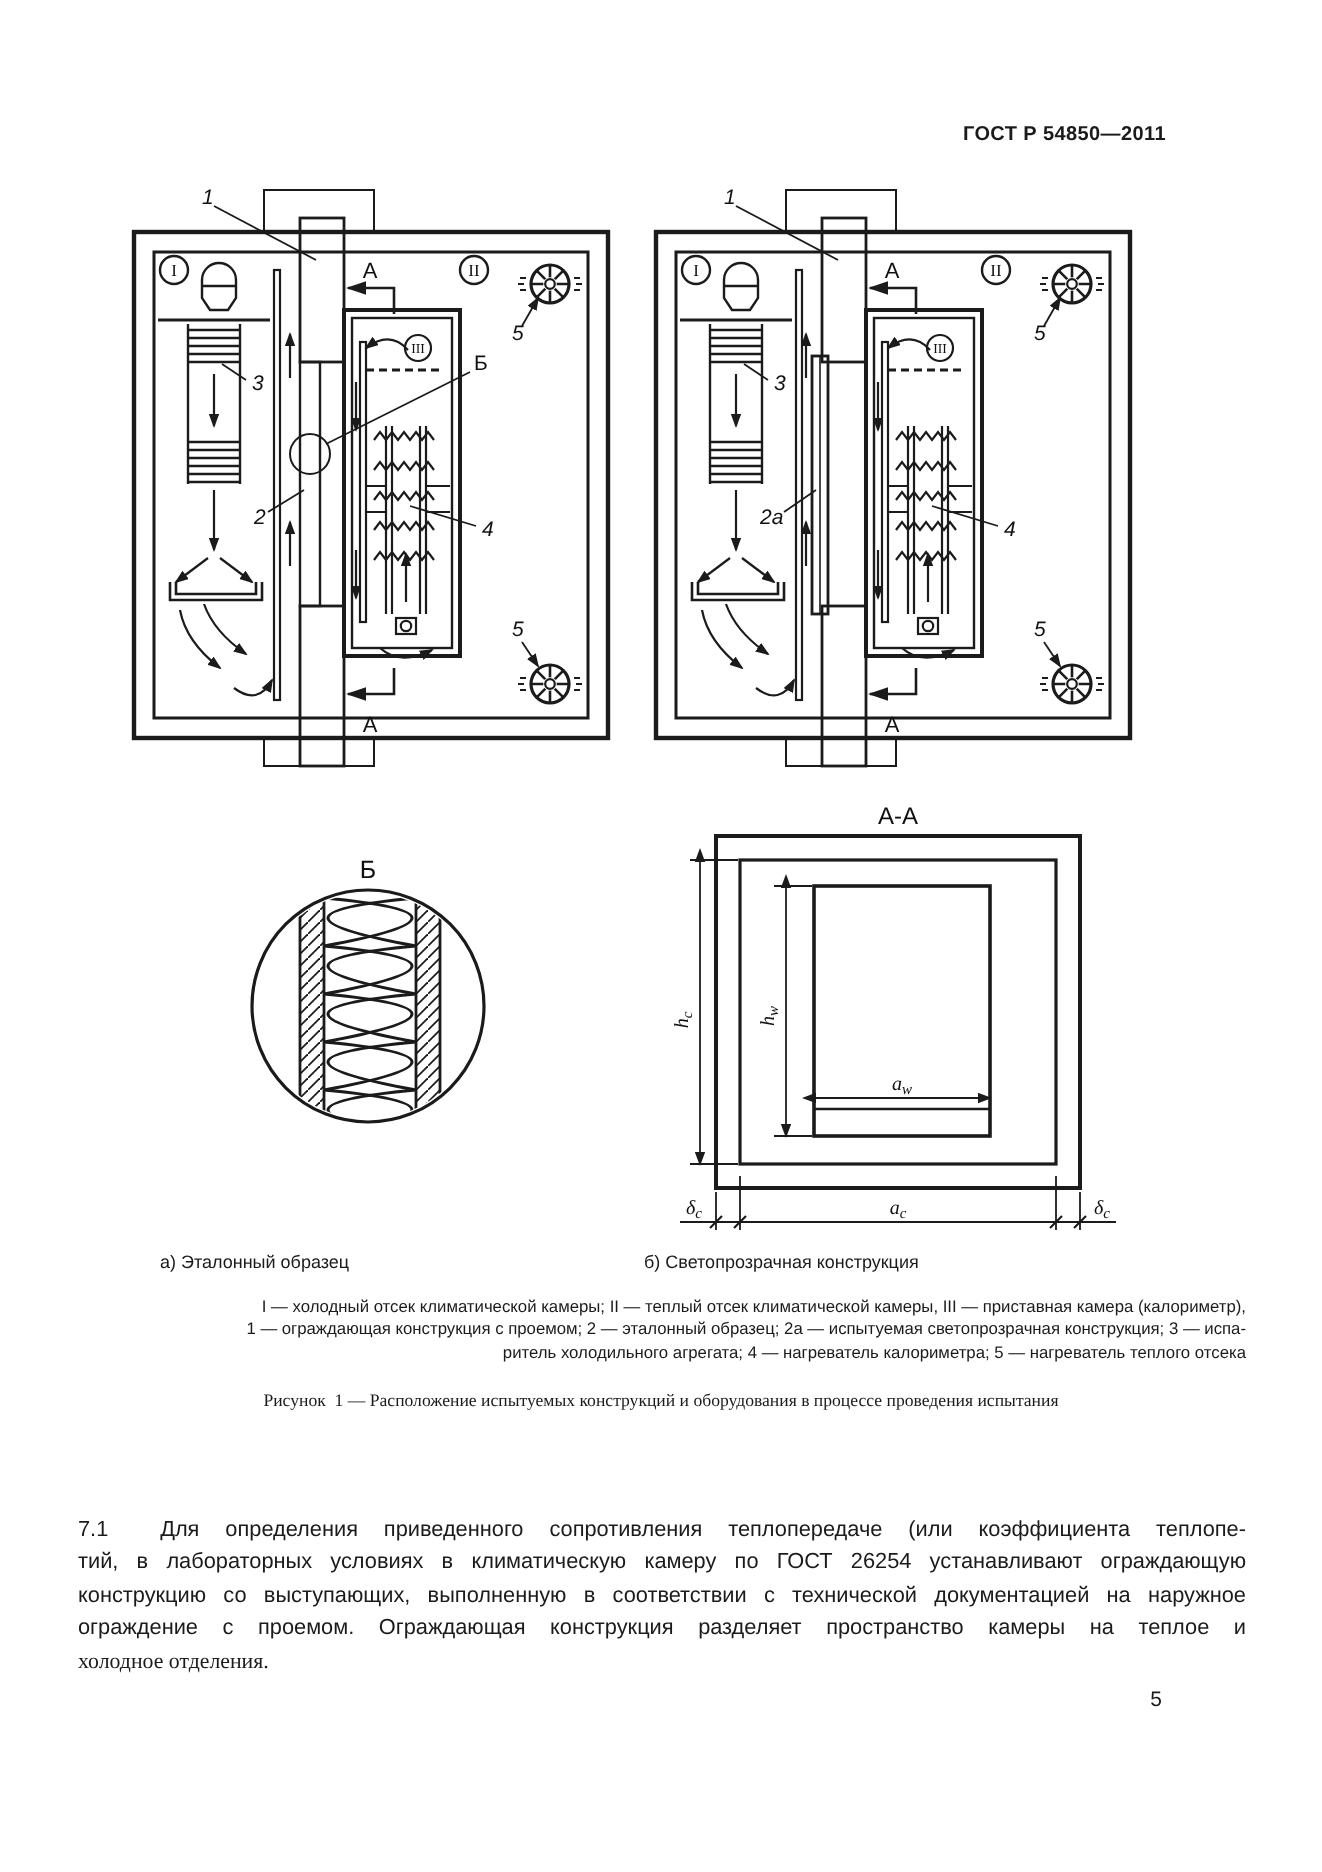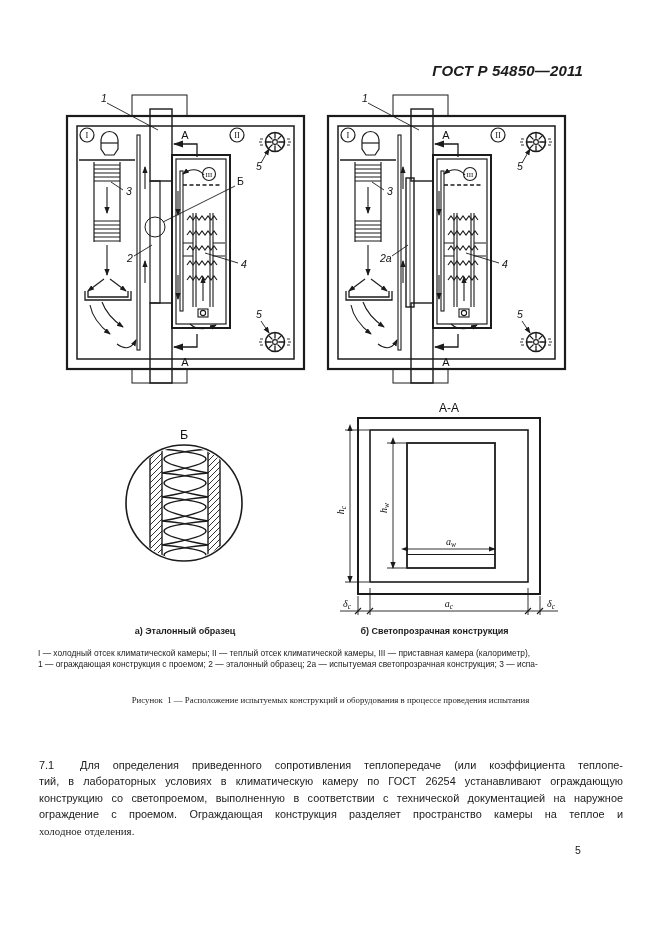--- a/index.html
+++ b/index.html
@@ -1,33 +1,33 @@
 <!DOCTYPE html>
 <html><head>
 <meta charset="utf-8">
 <style>
   html,body{margin:0;padding:0;background:#fff;}
   .page{position:relative;width:661px;height:936px;background:#ffffff;overflow:hidden;
         font-family:"Liberation Sans",sans-serif;color:#1b1b1b;}
   .abs{position:absolute;}
-  .gost-header{top:62px;right:78px;font-weight:bold;font-size:15px;letter-spacing:.2px;font-style:italic;}
+  .gost-header{top:62px;right:78px;font-weight:bold;font-size:10px;letter-spacing:.2px;}
   svg{position:absolute;overflow:visible;}
   svg text{fill:#111;}
   .s{stroke:#1b1b1b;fill:none;}
   .it{font:italic 10.5px "Liberation Sans",sans-serif;}
   .rom{font:8.5px "Liberation Serif",serif;text-anchor:middle;}
   .rom3{font:6.8px "Liberation Serif",serif;text-anchor:middle;}
   .sec{font:11px "Liberation Sans",sans-serif;text-anchor:middle;}
   .cap{font:10.5px "Liberation Sans",sans-serif;}
   .ttl{font:12px "Liberation Sans",sans-serif;text-anchor:middle;}
   .dtl{font:12.5px "Liberation Sans",sans-serif;text-anchor:middle;}
   .dim{font:italic 10px "Liberation Serif",serif;text-anchor:middle;}
   .dim .sub{font-size:7.5px;}
-  .fig-caption{font-size:9px;text-align:center;font-weight:bold;}
-  .legend{left:38px;top:648px;width:585px;font-size:8.4px;line-height:11.4px;text-align:left;}
+  .fig-caption{font-size:9px;text-align:left;}
+  .legend{left:38px;top:648px;width:585px;font-size:8.4px;line-height:11.4px;text-align:right;}
   .figname{left:38px;top:695px;width:585px;text-align:center;font-size:8.8px;font-family:Liberation Serif, serif;}
   .heading7{left:75px;top:729px;font-size:12.8px;font-weight:bold;}
   .para{left:39px;top:757px;width:584px;font-size:10.9px;line-height:16.4px;}
   .para-line{text-align:justify;text-align-last:justify;}
   .para-line.last{text-align-last:left;font-family:Liberation Serif, serif;}
   .pagenum{left:568px;top:844px;width:20px;text-align:center;font-size:10.5px;}
 </style>
 </head>
 <body>
 
@@ -346,28 +346,29 @@
       <text class="dim" x="216" y="209"><tspan>δ</tspan><tspan class="sub" dy="2">c</tspan></text>
     </g>
   </svg>
 
   <div class="abs fig-caption" style="left:80px;top:626px;width:210px">а) Эталонный образец</div>
   <div class="abs fig-caption" style="left:322px;top:626px;width:225px">б) Светопрозрачная конструкция</div>
 
   <div class="abs legend">
     <div>I — холодный отсек климатической камеры; II — теплый отсек климатической камеры, III — приставная камера (калориметр),</div>
     <div>1 — ограждающая конструкция с проемом; 2 — эталонный образец; 2а — испытуемая светопрозрачная конструкция; 3 — испа-</div>
+    <div>ритель холодильного агрегата; 4 — нагреватель калориметра; 5 — нагреватель теплого отсека</div>
   </div>
 
   <div class="abs figname">Рисунок&nbsp; 1 — Расположение испытуемых конструкций и оборудования в процессе проведения испытания</div>
 
 
   <div class="abs para">
     <div class="para-line">7.1&nbsp; Для определения приведенного сопротивления теплопередаче (или коэффициента теплопе-</div>
     <div class="para-line">тий, в лабораторных условиях в климатическую камеру по ГОСТ 26254 устанавливают ограждающую</div>
-    <div class="para-line">конструкцию со светопроемом, выполненную в соответствии с технической документацией на наружное</div>
+    <div class="para-line">конструкцию со выступающих, выполненную в соответствии с технической документацией на наружное</div>
     <div class="para-line">ограждение с проемом. Ограждающая конструкция разделяет пространство камеры на теплое и</div>
     <div class="para-line last">холодное отделения.</div>
   </div>
 
   <div class="abs pagenum">5</div>
 
 </div>
 
 </body></html>

